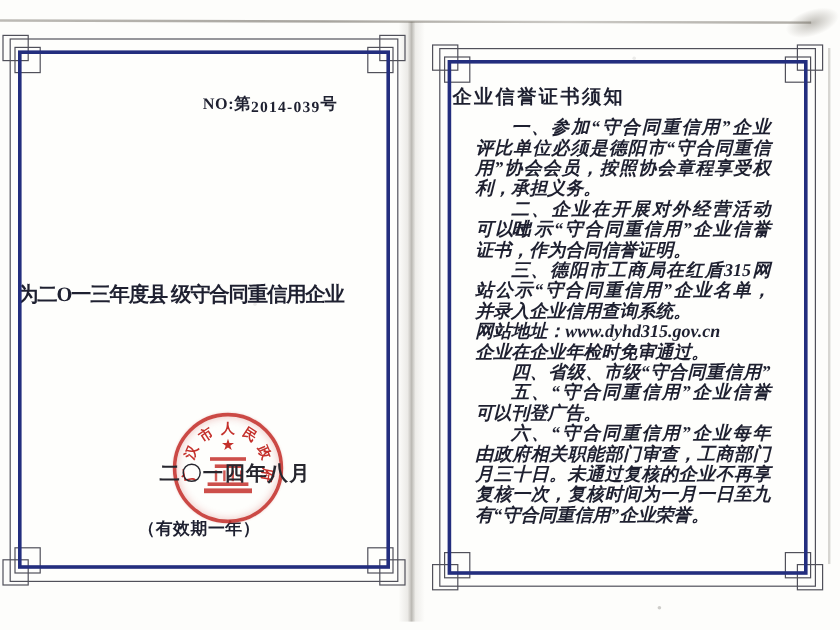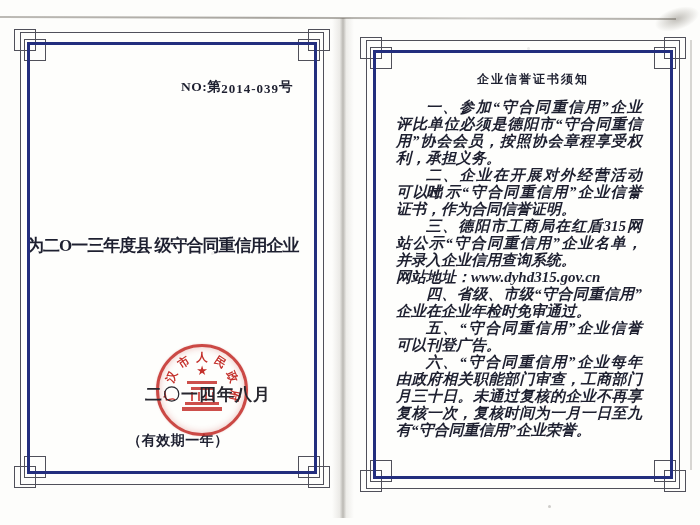--- a/index.html
+++ b/index.html
@@ -25,21 +25,21 @@
   .fold{position:absolute;left:332px;top:18px;width:22px;height:500px;
     background:linear-gradient(90deg,transparent,rgba(125,118,106,.14) 35%,rgba(95,90,80,.42) 50%,rgba(125,118,106,.12) 65%,transparent);}
   .smudge{position:absolute;left:654px;top:8px;width:46px;height:22px;border-radius:50%;
     background:radial-gradient(closest-side,rgba(120,115,105,.45),rgba(120,115,105,0));
     transform:rotate(-18deg);}
   .edge-right{position:absolute;left:690px;top:40px;width:2px;height:430px;background:rgba(130,125,115,.3);}
   .speck{position:absolute;width:3px;height:3px;border-radius:50%;background:rgba(100,95,88,.3);}
 
   
   .page{position:absolute;border:1px solid var(--thin);background:rgba(255,255,254,.6);}
-  .page-left {left:20px;top:32px;width:302px;height:451px;}
+  .page-left {left:8px;top:32px;width:302px;height:451px;padding-left:20px;}
   .page-right{left:366px;top:40px;width:312px;height:447px;}
   .frame{position:absolute;border:3.5px solid var(--navy);z-index:2;pointer-events:none;}
   .page-left  .frame{inset:9px 6px 10px 6px;}
   .page-right .frame{inset:9px 6px 9px 6px;}
 
   
   .corner{position:absolute;width:32px;height:32px;z-index:1;}
   .corner .sq{position:absolute;width:20px;height:20px;border:1.5px solid var(--thin);}
   .corner .sq1{left:0;top:0;}
   .corner .sq2{left:10px;top:10px;}
@@ -71,22 +71,22 @@
   .emblem .star{position:absolute;left:50%;top:-2px;transform:translateX(-50%);font-size:13px;line-height:13px;color:var(--red);}
   .emblem .bar{position:absolute;left:50%;transform:translateX(-50%);background:rgba(196,48,43,.85);}
   .emblem .b1{top:15px;width:30px;height:3px;}
   .emblem .b2{top:21px;width:22px;height:3px;}
   .emblem .col{position:absolute;top:26px;width:2px;height:9px;background:rgba(196,48,43,.8);}
   .emblem .c1{left:11px;} .emblem .c2{left:18px;} .emblem .c3{left:25px;} .emblem .c4{left:32px;}
   .emblem .b3{top:36px;width:34px;height:3px;}
   .emblem .b4{top:41px;width:40px;height:3.5px;}
 
   
-  .notice-title{position:absolute;left:0;width:312px;top:30px;text-align:center;padding-left:10px;
-    font-size:12px;font-weight:bold;letter-spacing:2px;}
+  .notice-title{position:absolute;left:0;width:312px;top:30px;text-align:left;padding-left:10px;
+    font-size:16px;font-weight:bold;letter-spacing:2px;}
   .notice-body{position:absolute;left:29px;top:58px;width:246px;font-size:15px;font-weight:bold;
     line-height:17px;color:var(--ink);font-style:italic;}
   .nline{height:17px;white-space:nowrap;}
   .nline.fill{white-space:normal;text-align:justify;text-align-last:justify;}
   .nline.indent{padding-left:30px;}
 </style>
 </head>
 <body>
 
 <div class="canvas">
@@ -177,22 +177,22 @@
         <div class="nline fill">评比单位必须是德阳市“守合同重信</div>
         <div class="nline fill">用”协会会员，按照协会章程享受权</div>
         <div class="nline">利，承担义务。</div>
         <div class="nline indent fill">二、企业在开展对外经营活动时，</div>
         <div class="nline fill">可以出示“守合同重信用”企业信誉</div>
         <div class="nline">证书，作为合同信誉证明。</div>
         <div class="nline indent fill">三、德阳市工商局在红盾315网</div>
         <div class="nline fill">站公示“守合同重信用”企业名单，</div>
         <div class="nline">并录入企业信用查询系统。</div>
         <div class="nline">网站地址：www.dyhd315.gov.cn</div>
+        <div class="nline">企业在企业年检时免审通过。</div>
         <div class="nline indent fill">四、省级、市级“守合同重信用”</div>
-        <div class="nline">企业在企业年检时免审通过。</div>
         <div class="nline indent fill">五、“守合同重信用”企业信誉</div>
         <div class="nline">可以刊登广告。</div>
         <div class="nline indent fill">六、“守合同重信用”企业每年</div>
         <div class="nline fill">由政府相关职能部门审查，工商部门</div>
         <div class="nline fill">月三十日。未通过复核的企业不再享</div>
         <div class="nline fill">复核一次，复核时间为一月一日至九</div>
         <div class="nline">有“守合同重信用”企业荣誉。</div>
       </div>
   </div>
 

